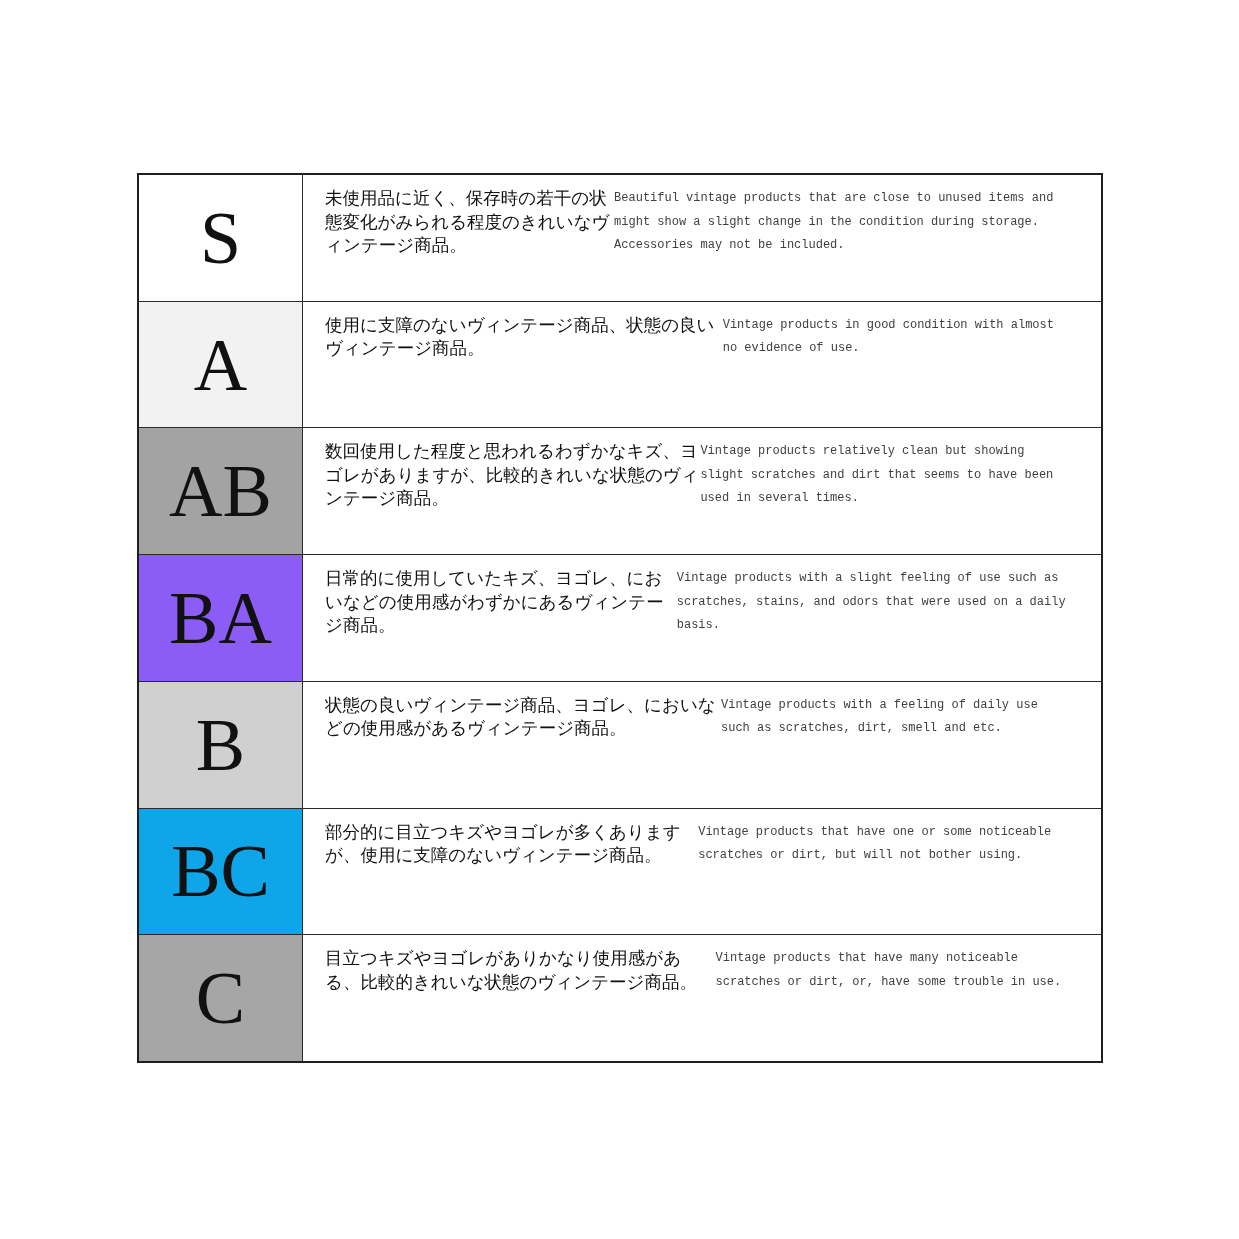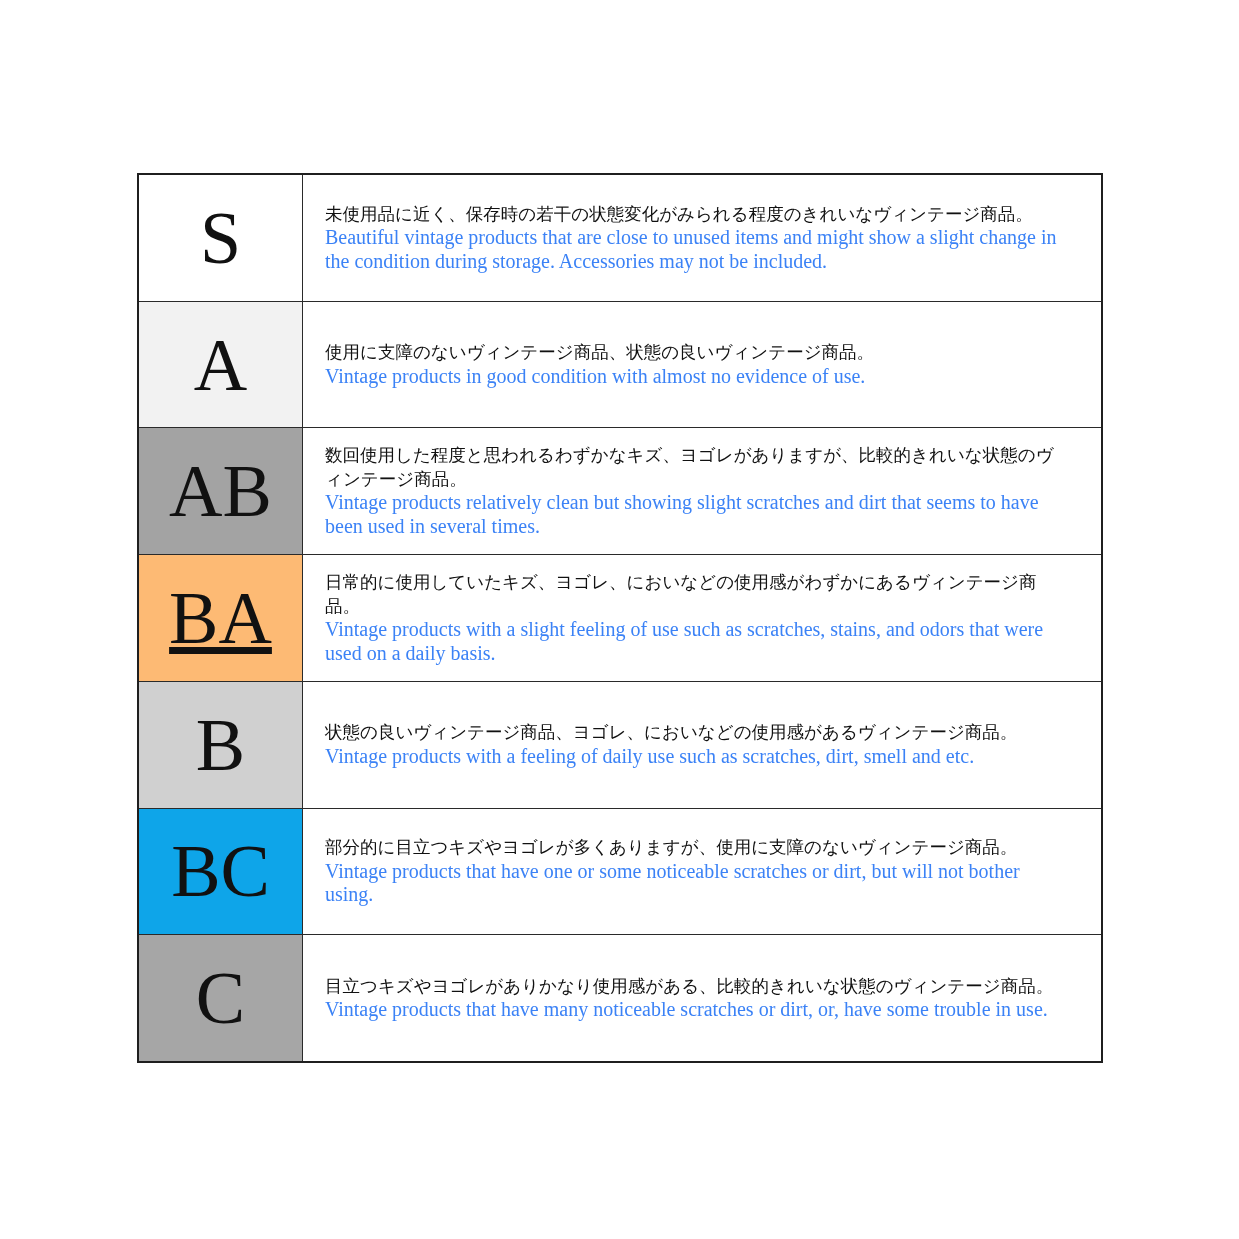--- a/index.html
+++ b/index.html
@@ -37,33 +37,33 @@
     display: flex;
     align-items: center;
     justify-content: center;
     font-size: 74px;
     line-height: 1;
     color: #111111;
   }
   .desc-cell {
     flex: 1 1 auto;
     display: flex;
-    flex-direction: column;
     justify-content: center;
     padding: 12px 34px 12px 22px;
   }
   .desc-jp {
     font-size: 17.5px;
     line-height: 23.5px;
     color: #111111;
   }
   .desc-en {
-    font-size: 20px;
+    font-size: 12px;
     line-height: 23.5px;
-    color: #3b82f6;
+    color: #404040;
+    font-family: Liberation Mono, monospace;
   }
 </style>
 </head>
 <body>
 
 <div class="grade-table">
 
   <div class="grade-row">
     <div class="grade-cell" style="background: rgb(255, 255, 255);">S</div>
     <div class="desc-cell">
@@ -82,21 +82,21 @@
 
   <div class="grade-row">
     <div class="grade-cell" style="background: #a3a3a3;">AB</div>
     <div class="desc-cell">
       <div class="desc-jp">数回使用した程度と思われるわずかなキズ、ヨゴレがありますが、比較的きれいな状態のヴィンテージ商品。</div>
       <div class="desc-en">Vintage products relatively clean but showing slight scratches and dirt that seems to have been used in several times.</div>
     </div>
   </div>
 
   <div class="grade-row">
-    <div class="grade-cell" style="background: #fdba74; text-decoration: underline;">BA</div>
+    <div class="grade-cell" style="background: #8b5cf6;">BA</div>
     <div class="desc-cell">
       <div class="desc-jp">日常的に使用していたキズ、ヨゴレ、においなどの使用感がわずかにあるヴィンテージ商品。</div>
       <div class="desc-en">Vintage products with a slight feeling of use such as scratches, stains, and odors that were used on a daily basis.</div>
     </div>
   </div>
 
   <div class="grade-row">
     <div class="grade-cell" style="background: rgb(208, 208, 208);">B</div>
     <div class="desc-cell">
       <div class="desc-jp">状態の良いヴィンテージ商品、ヨゴレ、においなどの使用感があるヴィンテージ商品。</div>

